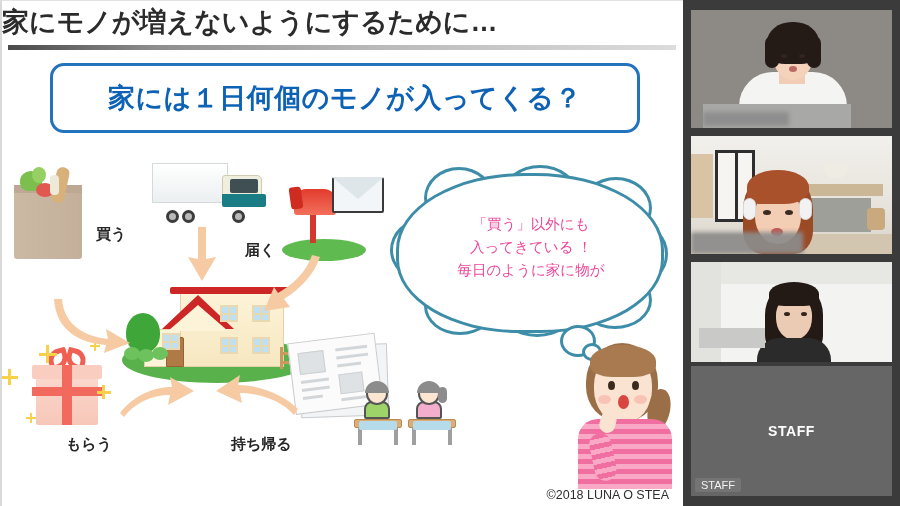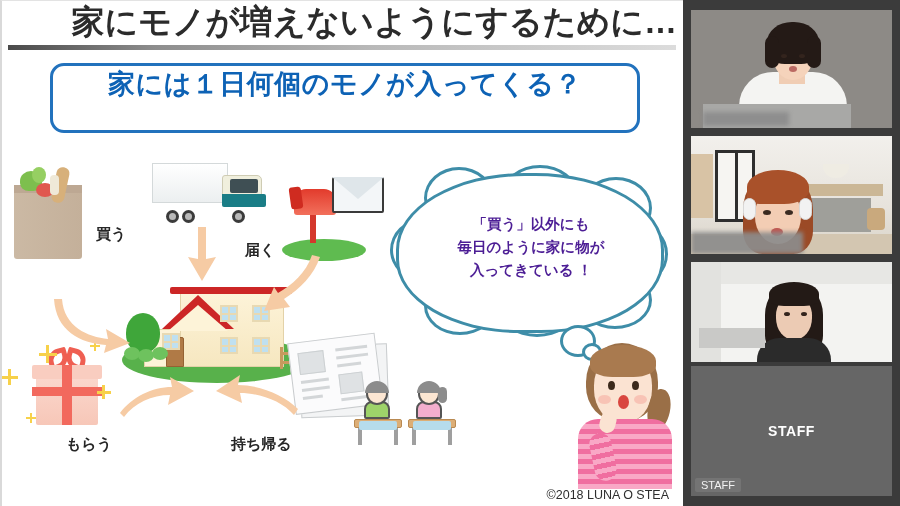--- a/index.html
+++ b/index.html
@@ -15,37 +15,37 @@
   .slide {
     position: absolute; left: 0; top: 0;
     width: 683px; height: 506px;
     background: #ffffff;
     border-left: 2px solid #d9d9d9;
     border-top: 1px solid #e3e3e3;
     overflow: hidden;
   }
   .slide-title {
     position: absolute; left: 0; top: 4px; width: 675px;
-    text-align: right;
-    font-size: 33px; font-weight: bold; color: #2b2b2b;
+    text-align: left;
+    font-size: 27px; font-weight: bold; color: #2b2b2b;
     letter-spacing: 0px; line-height: 34px;
     white-space: nowrap;
   }
   .title-rule {
     position: absolute; left: 6px; top: 44px; width: 668px; height: 5px;
     background: linear-gradient(to right, #4a4a4a 0%, #8d8d8d 22%, #b9b9b9 55%, #dcdcdc 100%);
   }
 
   .qbox {
     position: absolute; left: 48px; top: 62px;
     width: 590px; height: 70px;
     border: 3px solid #2272bd;
     border-radius: 14px;
     background: #ffffff;
-    display: flex; justify-content: center;
+    display: flex; align-items: center; justify-content: center;
   }
   .qbox-text {
     font-size: 27px; font-weight: bold; color: #0d62b5;
     letter-spacing: 0.5px; white-space: nowrap;
   }
 
   .diagram { position: absolute; left: 0; top: 140px; width: 683px; height: 366px; }
 
   .lbl {
     position: absolute; font-size: 15px; font-weight: bold; color: #262626;
@@ -171,21 +171,21 @@
 
   
   .bubble { position: absolute; left: 388px; top: 26px; width: 282px; height: 196px; }
   .bub-main{
     position:absolute; left:6px; top:6px; width:268px; height:160px;
     background:#fff; border:3px solid #3e8da8; border-radius:48% 48% 46% 46%;
   }
   .bub-lobe{position:absolute;background:#fff;border:3px solid #3e8da8;border-radius:50%;}
   .bub-text{
     position:absolute; left:20px; top:46px; width:242px;
-    text-align:center; font-size:14.5px; font-weight:bold; color:#4c1d95;
+    text-align:center; font-size:14.5px; font-weight:normal; color:#ec4899;
     line-height:23px; z-index:5;
   }
   .bub-s1{position:absolute;left:170px;top:158px;width:36px;height:32px;background:#fff;border:3px solid #3e8da8;border-radius:50%;}
   .bub-s2{position:absolute;left:192px;top:176px;width:20px;height:18px;background:#fff;border:3px solid #3e8da8;border-radius:50%;}
 
   
   .woman { position: absolute; left: 568px; top: 196px; width: 108px; height: 152px; }
   .w-hair-back{position:absolute;left:16px;top:6px;width:72px;height:78px;background:#9a6f47;border-radius:50% 50% 44% 44%;}
   .w-face{position:absolute;left:24px;top:16px;width:58px;height:70px;background:#fbe3d2;border-radius:46% 46% 48% 48%;}
   .w-bang{position:absolute;left:20px;top:8px;width:66px;height:32px;background:#a97a4f;border-radius:50% 50% 34% 34%;}
@@ -401,22 +401,22 @@
         <div class="bub-lobe" style="left:34px;top:0px;width:70px;height:62px;"></div>
         <div class="bub-lobe" style="left:112px;top:-2px;width:76px;height:60px;"></div>
         <div class="bub-lobe" style="left:190px;top:10px;width:72px;height:62px;"></div>
         <div class="bub-lobe" style="left:216px;top:56px;width:62px;height:62px;"></div>
         <div class="bub-lobe" style="left:188px;top:104px;width:74px;height:58px;"></div>
         <div class="bub-lobe" style="left:108px;top:114px;width:78px;height:56px;"></div>
         <div class="bub-lobe" style="left:34px;top:110px;width:72px;height:58px;"></div>
         <div class="bub-main"></div>
         <div class="bub-text">
           <div>「買う」以外にも</div>
+          <div>入ってきている ！</div>
           <div>毎日のように家に物が</div>
-          <div>入ってきている ！</div>
         </div>
         <div class="bub-s1"></div>
         <div class="bub-s2"></div>
       </div>
 
       <div class="woman">
         <div class="w-hair-back"></div>
         <div class="w-face"></div>
         <div class="w-bang"></div>
         <div class="w-pony"></div>

